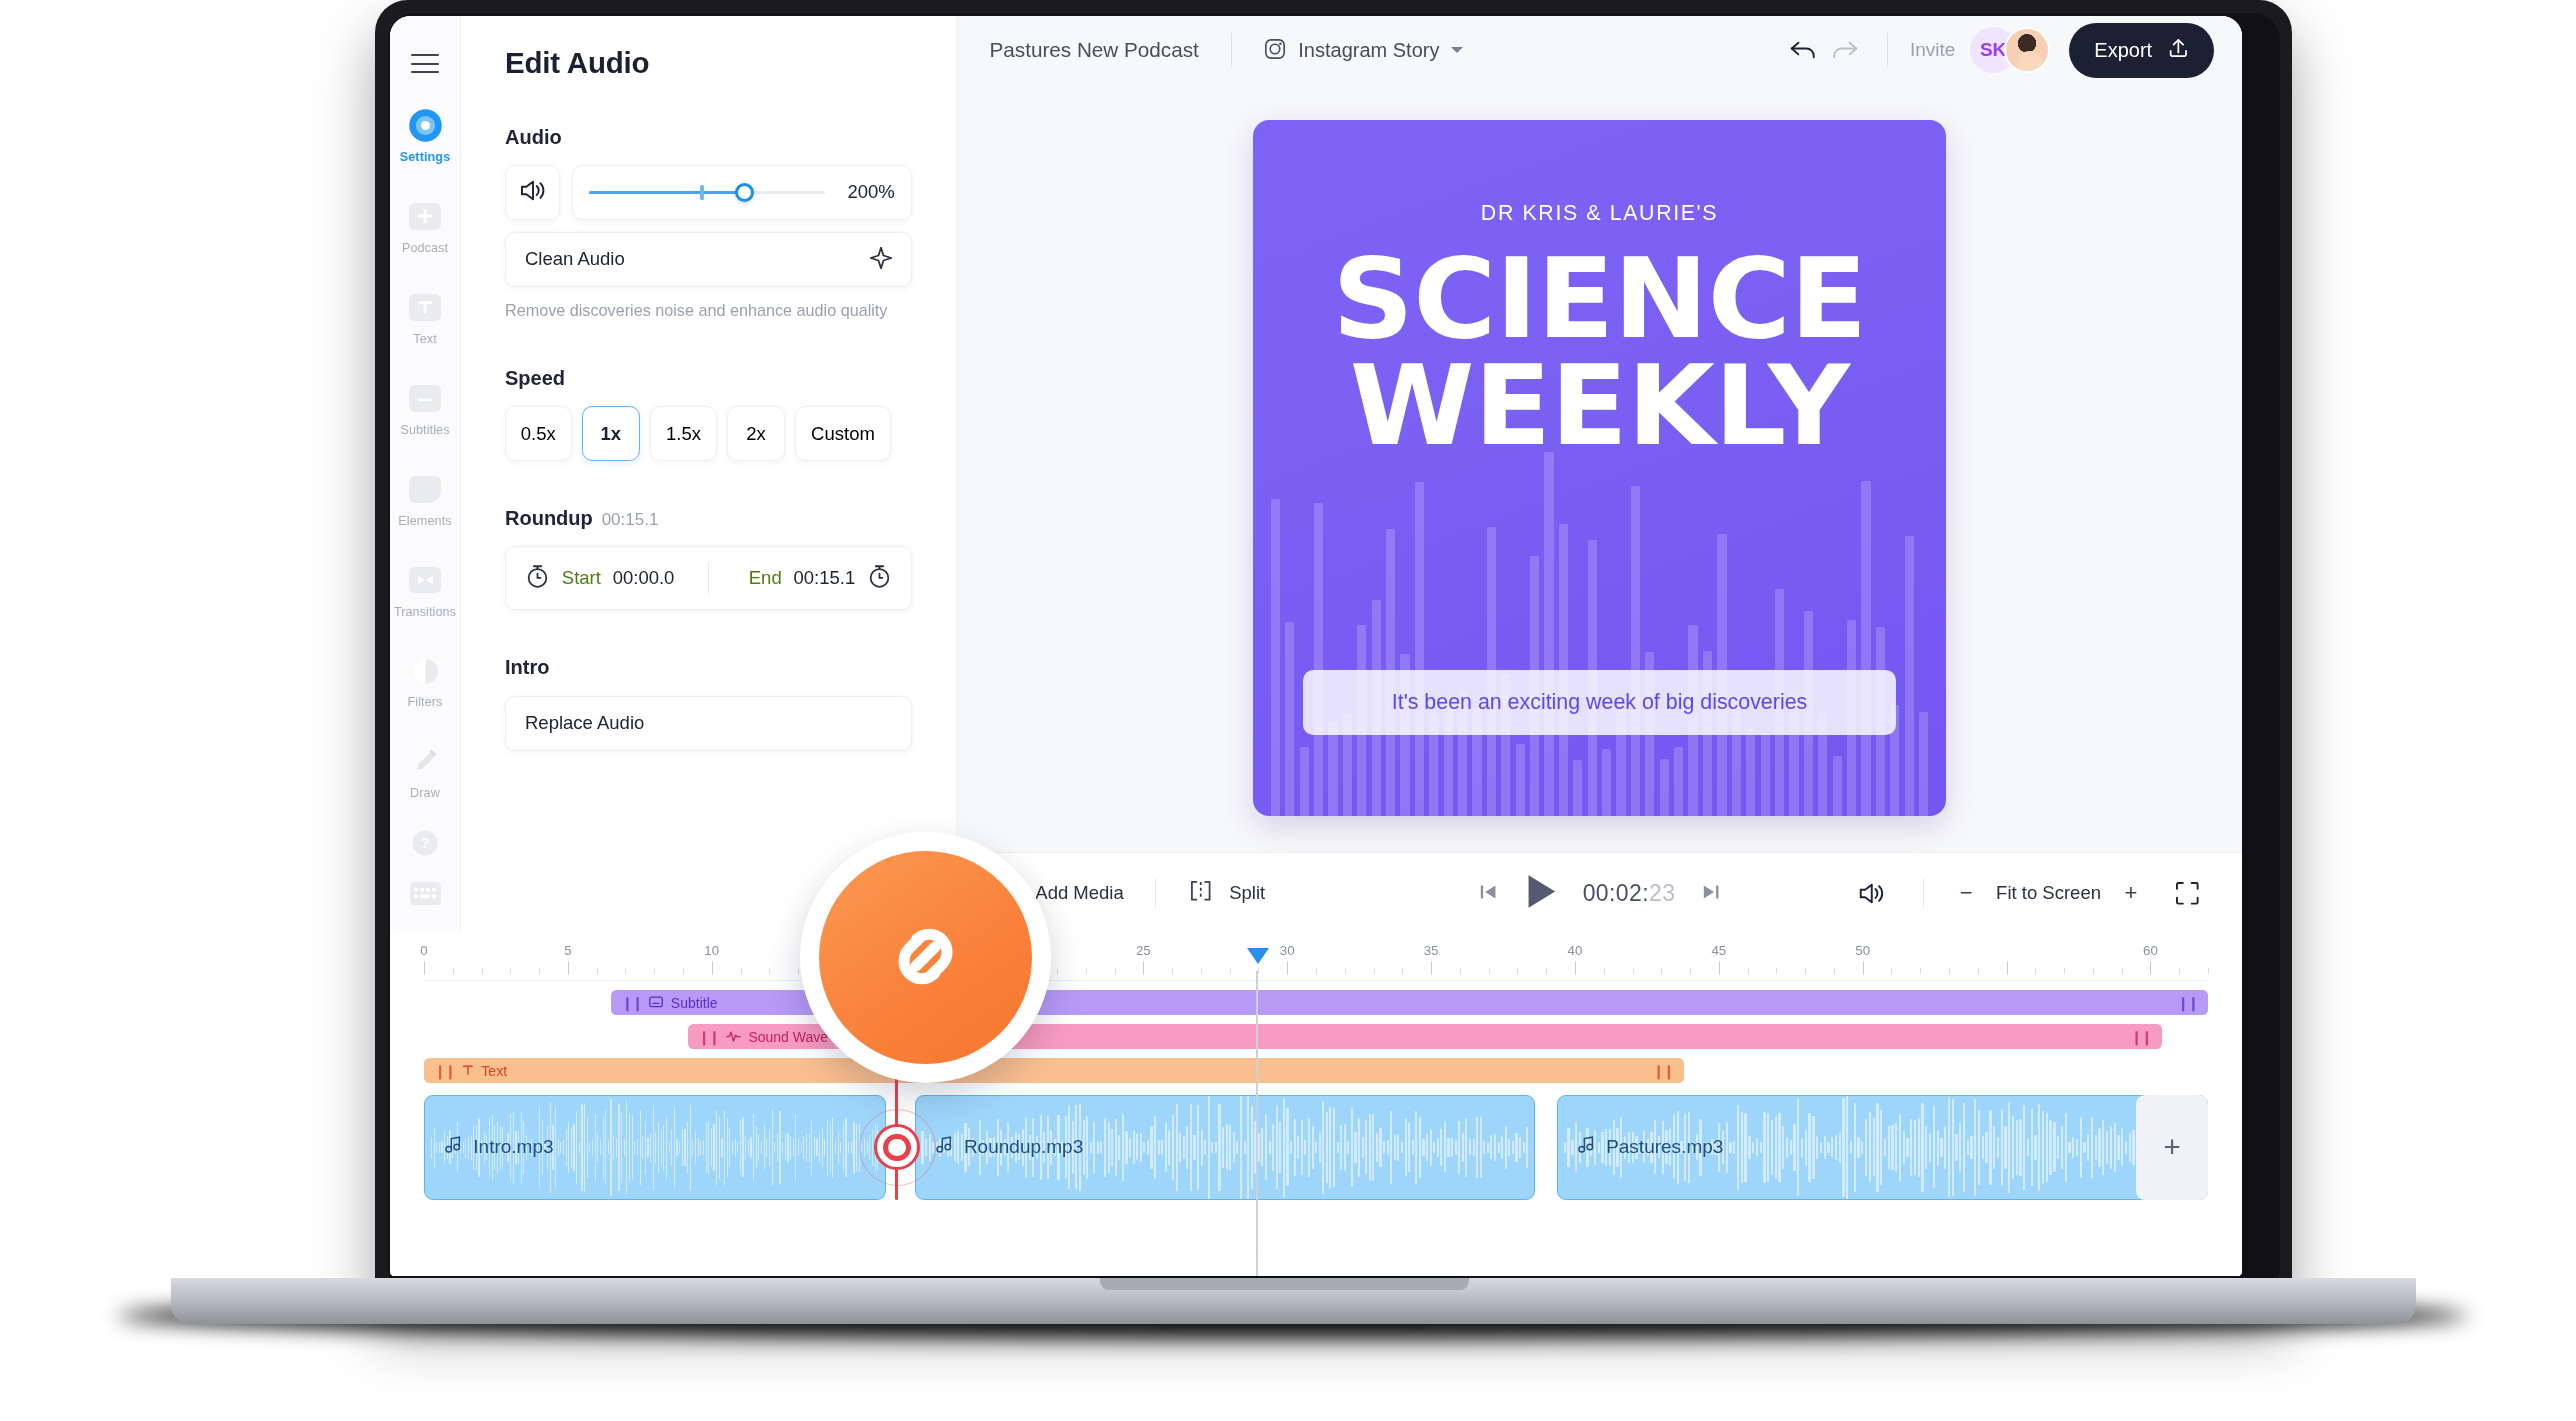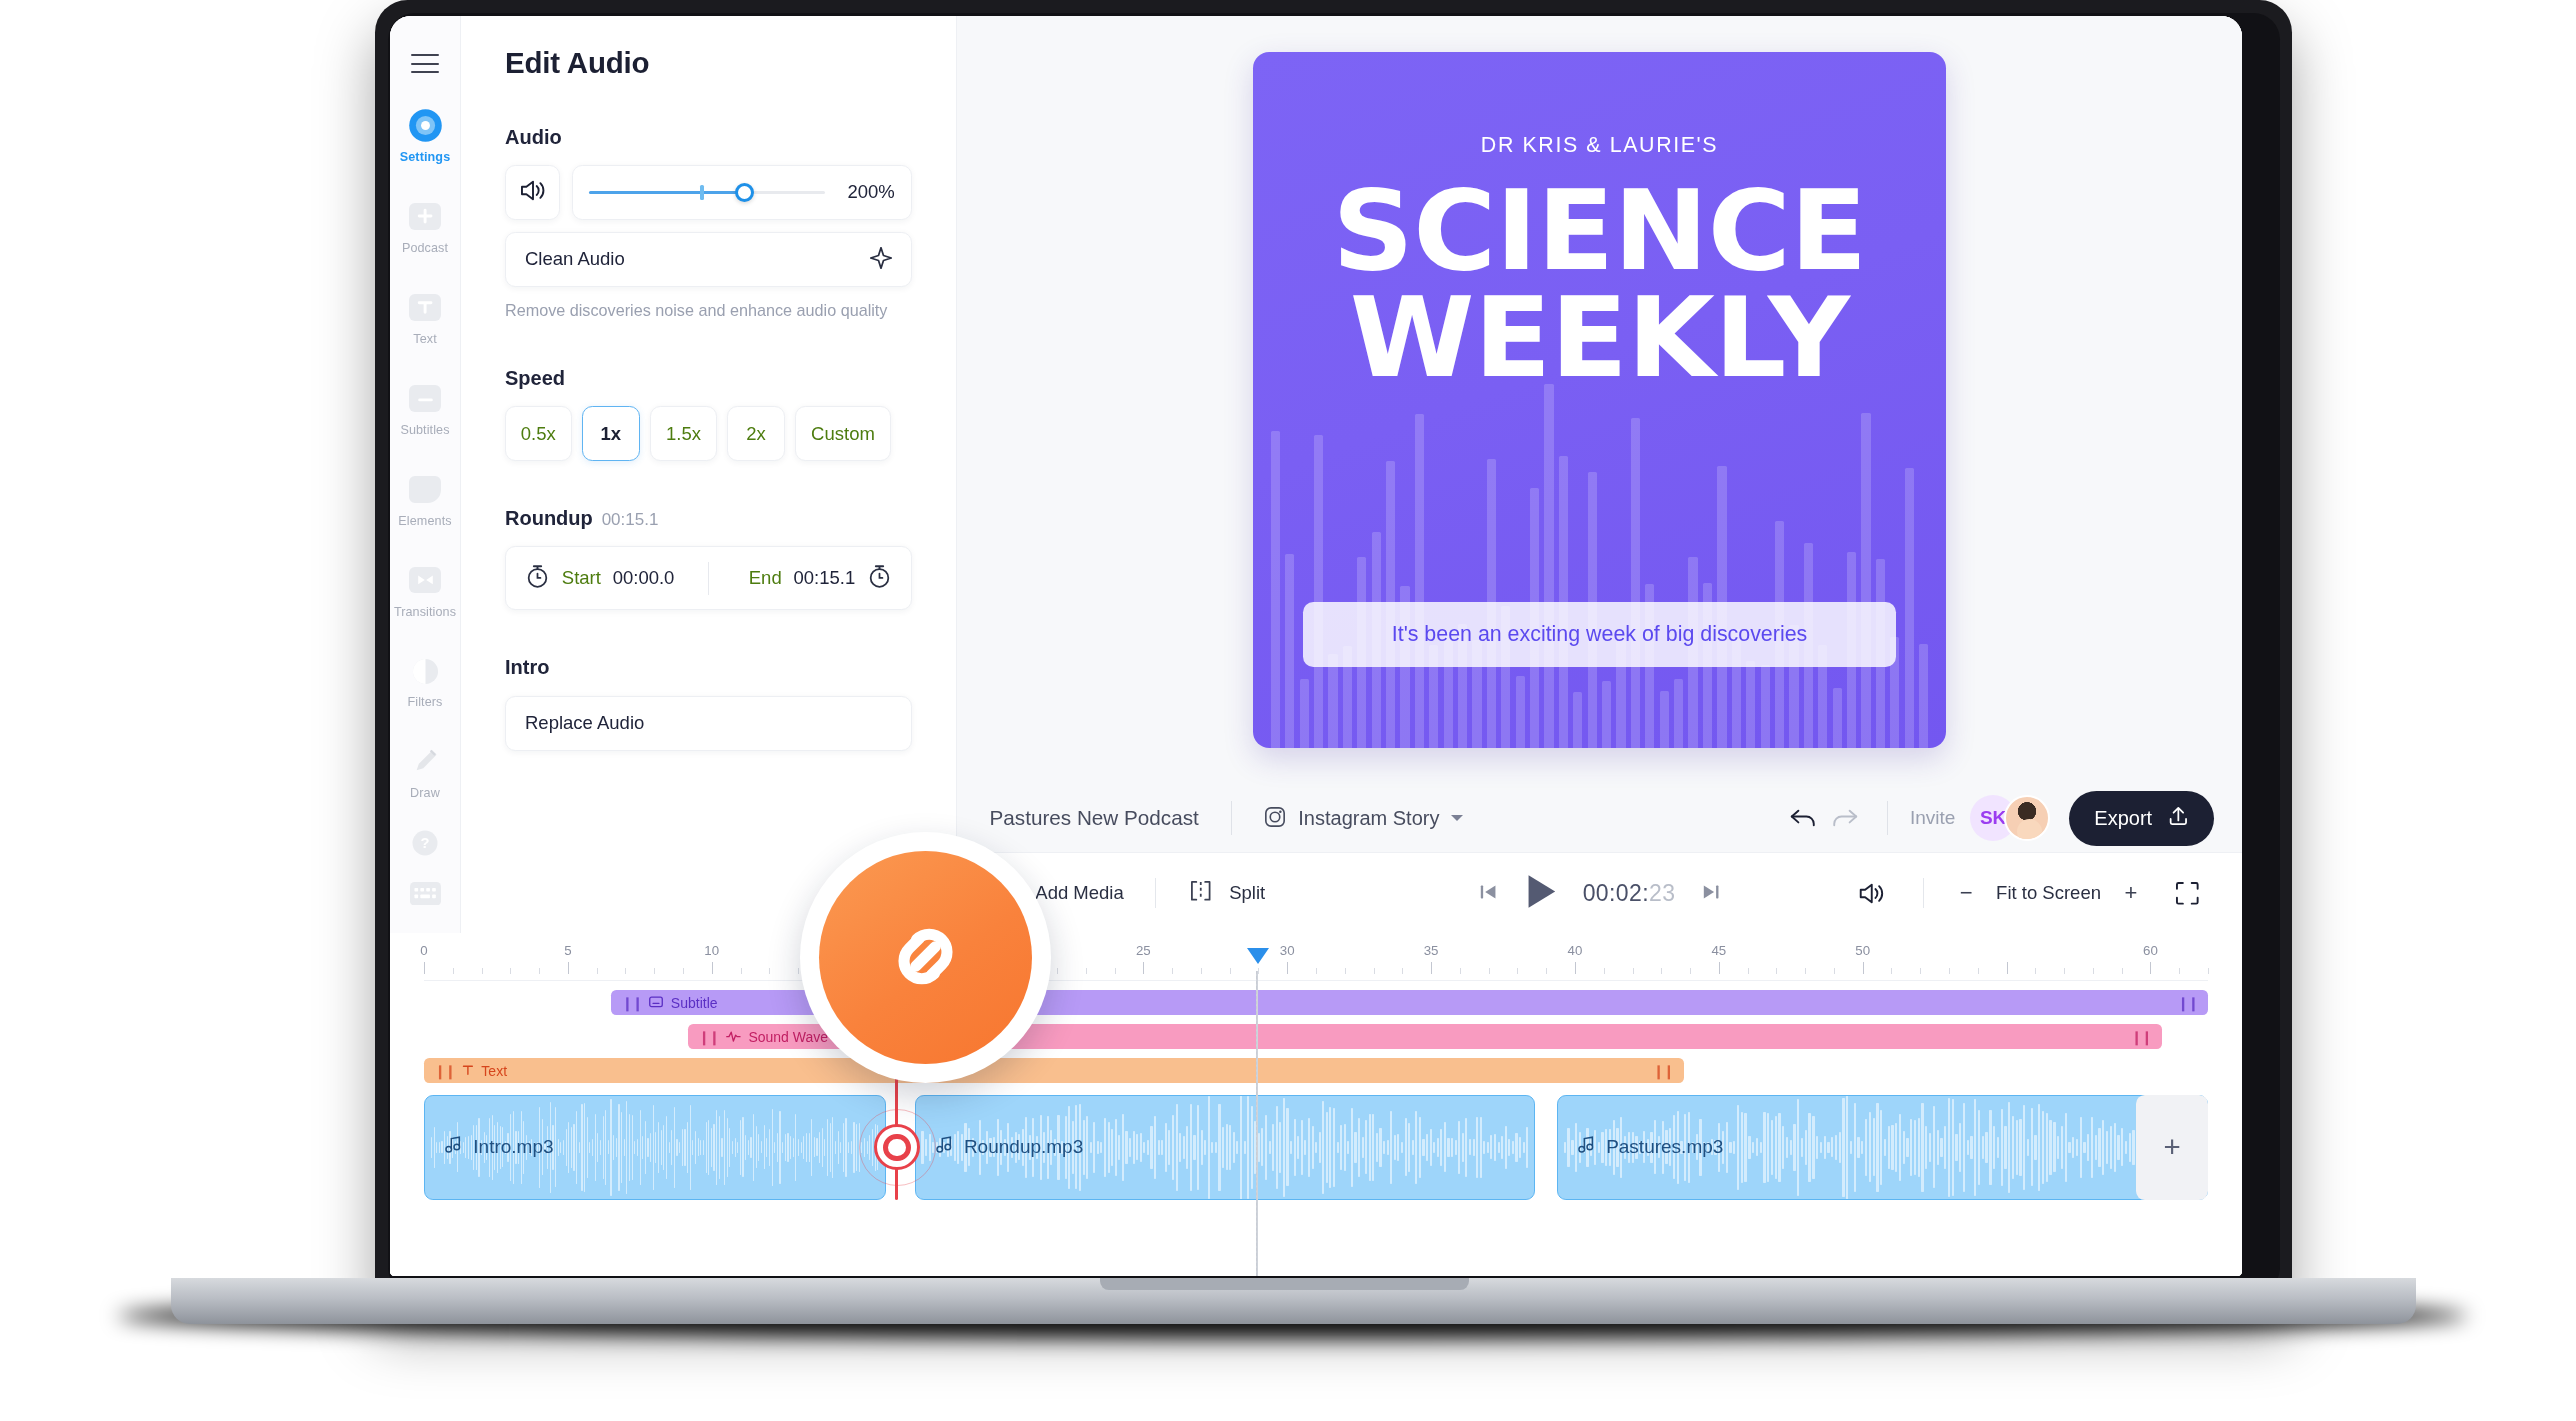--- a/index.html
+++ b/index.html
@@ -90,21 +90,21 @@
 
   .wide-card { margin-top:11.8px; height:55px; display:flex; align-items:center; justify-content:space-between; padding: 0 19px; }
   .wide-card .lbl { font-size:18.5px; color:#20243a; }
   .helper { margin-top:13.3px; font-size:16.2px; color:#9aa0b0; line-height:1.3; }
 
   #speed-row { display:flex; gap:10.3px; margin-top:16.2px; }
   .speed-btn {
     height:55px; min-width:58px; padding:0 14.8px; border-radius:10.3px; background:#fff;
     border:0.7px solid #edeff3; box-shadow:0 1.5px 5.9px rgba(24,32,60,.05);
     display:flex; align-items:center; justify-content:center;
-    font-size:18.5px; color:#4d7c0f; cursor:pointer;
+    font-size:18.5px; color:#000000; cursor:pointer;
   }
   .speed-btn.sel { border:1.5px solid #5fb4f2; color:#1c2033; font-weight:700; box-shadow:0 1.5px 7.4px rgba(60,140,220,.14); }
   .speed-btn.wide { min-width:89px; }
 
   #dur-card { margin-top:16.2px; height:64px; display:flex; align-items:center; padding:0 19px; }
   .dur-half { flex:1; display:flex; align-items:center; gap:11.8px; }
   .dur-half.right { justify-content:flex-end; }
   .dur-lbl { font-size:18.5px; color:#4d7c0f; }
   .dur-val { font-size:18.5px; color:#20243a; }
   .dur-div { width:0.7px; height:32.5px; background:#e7e9ee; }
@@ -425,20 +425,64 @@
             </div>
           </div>
 
           <div class="sec-title">Intro</div>
           <div class="card" id="media-card">
             <span class="lbl">Replace Audio</span>
           </div>
         </div>
 
         <div id="content">
+
+          <div id="topbar">
+            <span id="proj-name">Pastures New Podcast</span>
+            <span class="vdiv"></span>
+            <span id="format-sel">
+              <span>
+                <svg width="22" height="22" viewBox="0 0 30 30">
+                  <rect x="2.5" y="2.5" width="25" height="25" rx="7" fill="none" stroke="#474c5e" stroke-width="2.2"></rect>
+                  <circle cx="15" cy="15" r="6.5" fill="none" stroke="#474c5e" stroke-width="2.2"></circle>
+                  <circle cx="22.3" cy="7.7" r="1.7" fill="#474c5e"></circle>
+                </svg>
+              </span>
+              <span class="lbl">Instagram Story</span>
+              <span class="caret"></span>
+            </span>
+
+            <span id="topbar-right">
+              <span class="icobtn">
+                <svg width="31" height="22" viewBox="0 0 42 30">
+                  <path d="M14 5L5 13l9 8" fill="none" stroke="#1c2033" stroke-width="2.6" stroke-linecap="round" stroke-linejoin="round"></path>
+                  <path d="M5 13h20a10 10 0 0110 10v2" fill="none" stroke="#1c2033" stroke-width="2.6" stroke-linecap="round"></path>
+                </svg>
+              </span>
+              <span class="icobtn">
+                <svg width="31" height="22" viewBox="0 0 42 30">
+                  <path d="M28 5l9 8-9 8" fill="none" stroke="#b9bec9" stroke-width="2.6" stroke-linecap="round" stroke-linejoin="round"></path>
+                  <path d="M37 13H17A10 10 0 007 23v2" fill="none" stroke="#b9bec9" stroke-width="2.6" stroke-linecap="round"></path>
+                </svg>
+              </span>
+              <span class="vdiv" style="margin:0 22px"></span>
+              <span id="invite">Invite</span>
+              <span class="avatar" id="av-sk">SK</span>
+              <span class="avatar" id="av-photo"></span>
+              <span id="export-btn">
+                <span>Export</span>
+                <span>
+                  <svg width="20.7" height="22" viewBox="0 0 28 30">
+                    <path d="M14 21V4M7.5 10.5L14 4l6.5 6.5" fill="none" stroke="#fff" stroke-width="2.4" stroke-linecap="round" stroke-linejoin="round"></path>
+                    <path d="M3.5 19v5a2 2 0 002 2h17a2 2 0 002-2v-5" fill="none" stroke="#fff" stroke-width="2.4" stroke-linecap="round"></path>
+                  </svg>
+                </span>
+              </span>
+            </span>
+          </div>
 
           <div id="preview">
             <div id="canvas">
               <div id="bars">
                   <i style="height: 102.221%;"></i>
                   <i style="height: 62.7779%;"></i>
                   <i style="height: 22.2904%;"></i>
                   <i style="height: 101.114%;"></i>
                   <i style="height: 30.4108%;"></i>
                   <i style="height: 33.1081%;"></i>
@@ -483,64 +527,20 @@
                   <i style="height: 90.5147%;"></i>
                   <i style="height: 33.6302%;"></i>
                 </div>
               <div id="kicker">DR KRIS &amp; LAURIE'S</div>
               <div id="bigtitle">
                 <div>SCIENCE</div>
                 <div>WEEKLY</div>
               </div>
               <div id="subtitle-chip">It's been an exciting week of big discoveries</div>
             </div>
-          </div>
-
-          <div id="topbar">
-            <span id="proj-name">Pastures New Podcast</span>
-            <span class="vdiv"></span>
-            <span id="format-sel">
-              <span>
-                <svg width="22" height="22" viewBox="0 0 30 30">
-                  <rect x="2.5" y="2.5" width="25" height="25" rx="7" fill="none" stroke="#474c5e" stroke-width="2.2"></rect>
-                  <circle cx="15" cy="15" r="6.5" fill="none" stroke="#474c5e" stroke-width="2.2"></circle>
-                  <circle cx="22.3" cy="7.7" r="1.7" fill="#474c5e"></circle>
-                </svg>
-              </span>
-              <span class="lbl">Instagram Story</span>
-              <span class="caret"></span>
-            </span>
-
-            <span id="topbar-right">
-              <span class="icobtn">
-                <svg width="31" height="22" viewBox="0 0 42 30">
-                  <path d="M14 5L5 13l9 8" fill="none" stroke="#1c2033" stroke-width="2.6" stroke-linecap="round" stroke-linejoin="round"></path>
-                  <path d="M5 13h20a10 10 0 0110 10v2" fill="none" stroke="#1c2033" stroke-width="2.6" stroke-linecap="round"></path>
-                </svg>
-              </span>
-              <span class="icobtn">
-                <svg width="31" height="22" viewBox="0 0 42 30">
-                  <path d="M28 5l9 8-9 8" fill="none" stroke="#b9bec9" stroke-width="2.6" stroke-linecap="round" stroke-linejoin="round"></path>
-                  <path d="M37 13H17A10 10 0 007 23v2" fill="none" stroke="#b9bec9" stroke-width="2.6" stroke-linecap="round"></path>
-                </svg>
-              </span>
-              <span class="vdiv" style="margin:0 22px"></span>
-              <span id="invite">Invite</span>
-              <span class="avatar" id="av-sk">SK</span>
-              <span class="avatar" id="av-photo"></span>
-              <span id="export-btn">
-                <span>Export</span>
-                <span>
-                  <svg width="20.7" height="22" viewBox="0 0 28 30">
-                    <path d="M14 21V4M7.5 10.5L14 4l6.5 6.5" fill="none" stroke="#fff" stroke-width="2.4" stroke-linecap="round" stroke-linejoin="round"></path>
-                    <path d="M3.5 19v5a2 2 0 002 2h17a2 2 0 002-2v-5" fill="none" stroke="#fff" stroke-width="2.4" stroke-linecap="round"></path>
-                  </svg>
-                </span>
-              </span>
-            </span>
           </div>
 
           <div id="playerbar">
             <span class="pb-left">
               <span class="pill-btn">
                 <span class="sq-ico">+</span>
                 <span>Add Media</span>
               </span>
               <span class="pb-div"></span>
               <span class="pill-btn">

